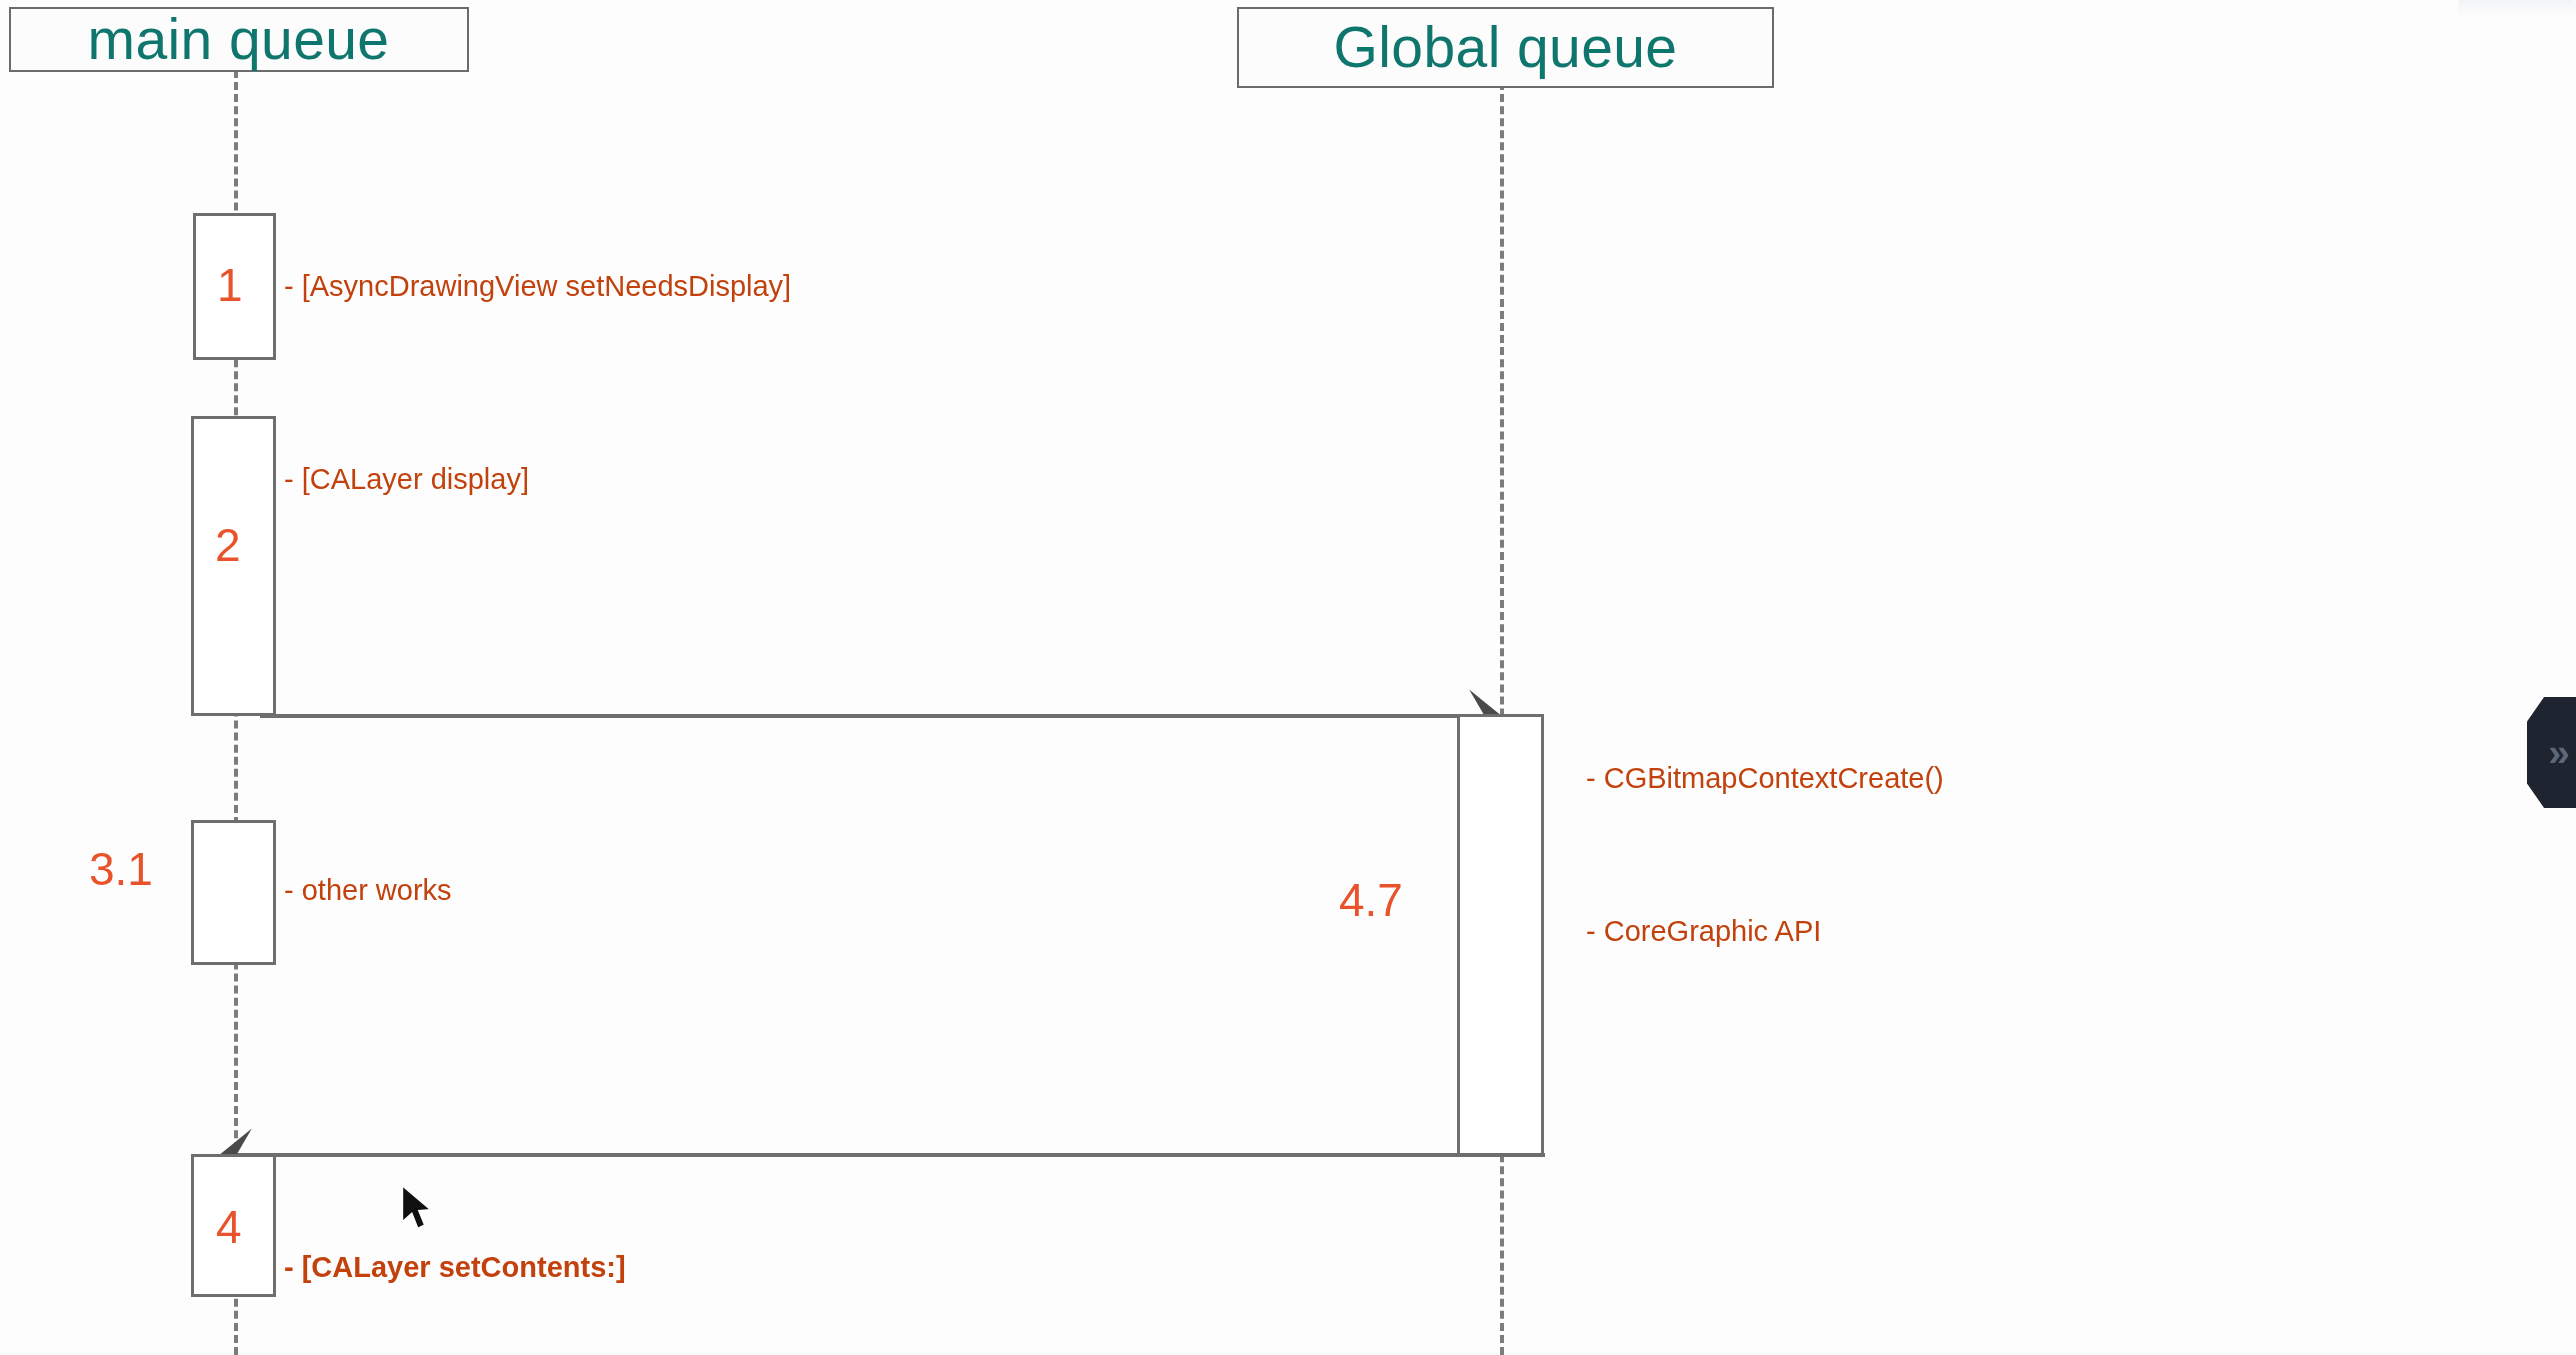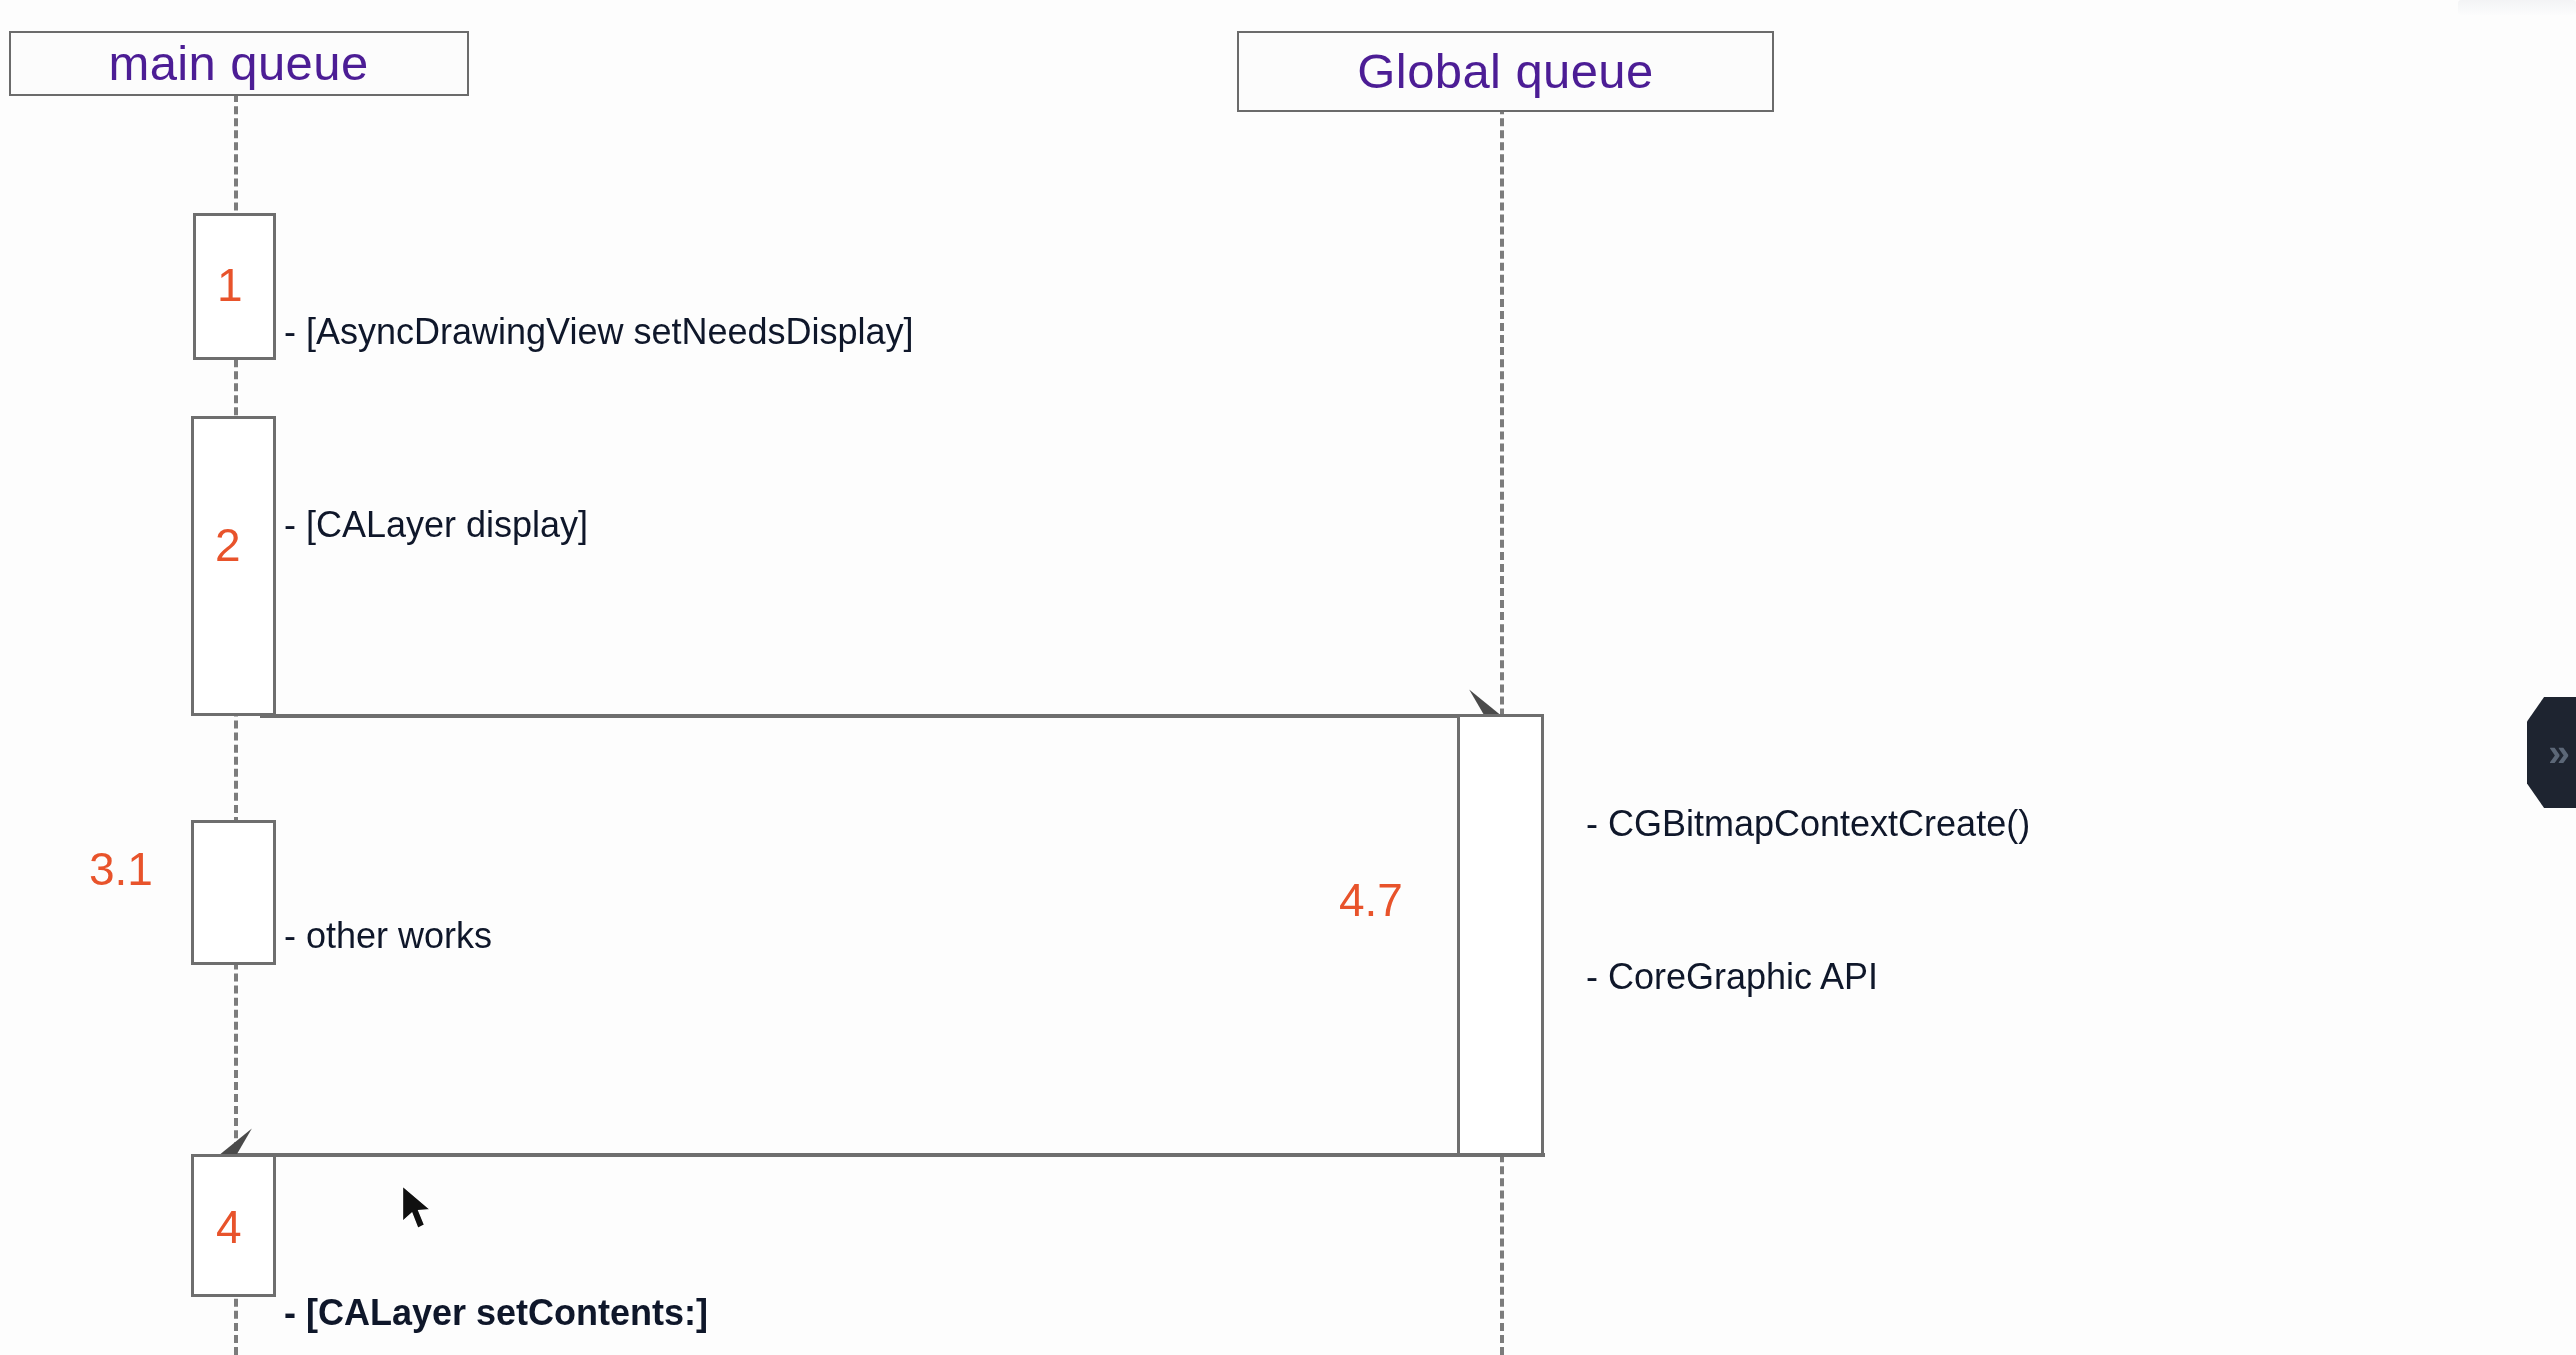--- a/index.html
+++ b/index.html
@@ -20,25 +20,24 @@
 
   
   .lifeline-box {
     position: absolute;
     box-sizing: border-box;
     border: 2.6px solid #6b6b6b;
     background: #fcfcfc;
     display: flex;
     align-items: center;
     justify-content: center;
-    color: #4c1d95;
-    font-size: 49px;
+    color: #0f766e;
+    font-size: 57px;
     letter-spacing: 0.4px;
     white-space: nowrap;
-    margin-top: 24px;
   }
 
   
   .lifeline {
     position: absolute;
     width: 0;
     border-left: 4.3px dashed #7c7c7c;
   }
 
   
@@ -54,25 +53,24 @@
     position: absolute;
     color: #e8532b;
     font-size: 46px;
     line-height: 1;
     white-space: nowrap;
   }
 
   
   .msg {
     position: absolute;
-    color: #0f172a;
-    font-size: 36px;
+    color: #c2410c;
+    font-size: 29px;
     line-height: 1;
     white-space: nowrap;
-    margin-top: 42px;
   }
 
   
   .arrow-line {
     position: absolute;
     height: 0;
     border-top: 4.3px solid #6e6e6e;
   }
   .arrow-svg {
     position: absolute;

